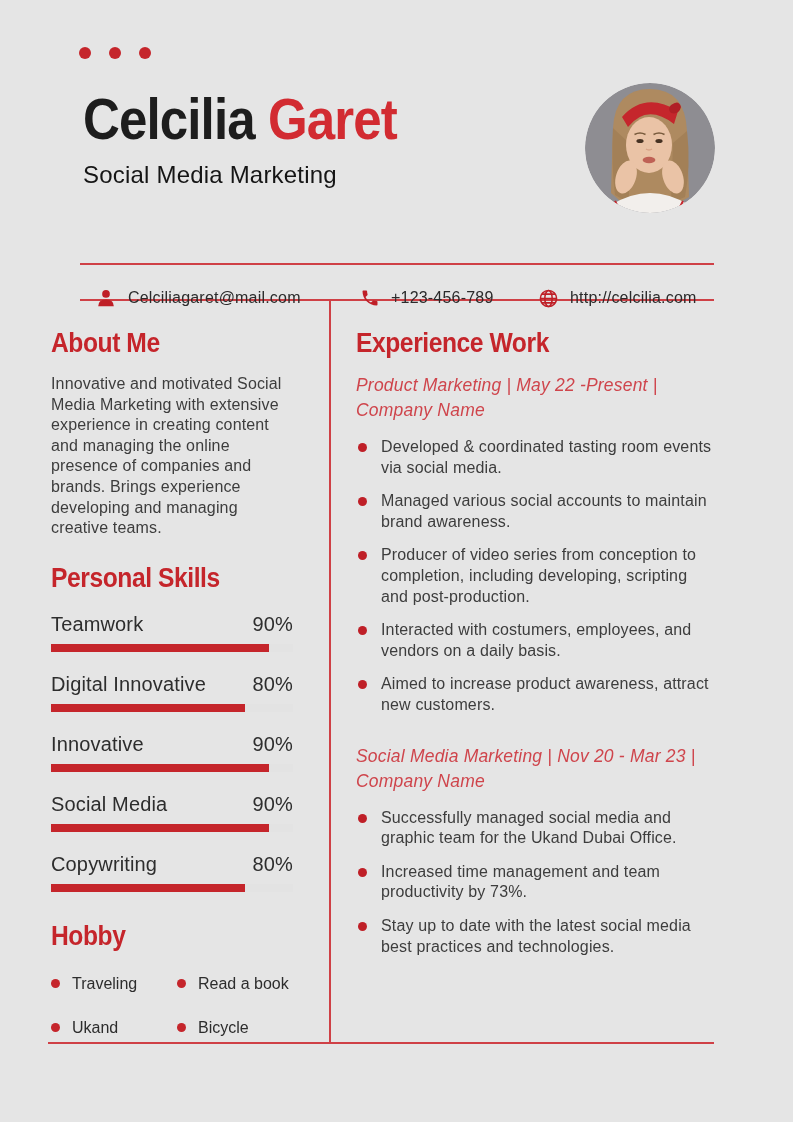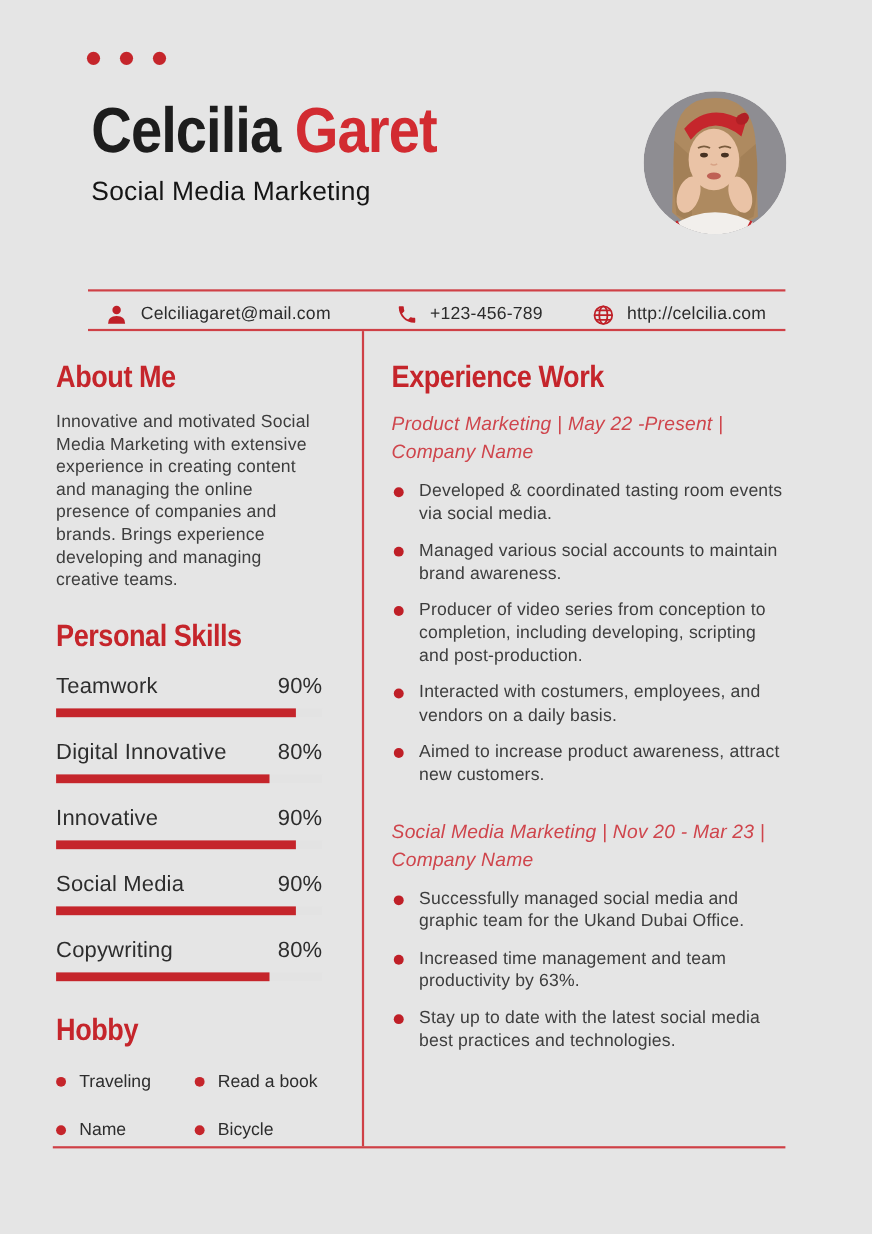--- a/index.html
+++ b/index.html
@@ -23,21 +23,21 @@
   .name { font-size:58px; line-height:60px; font-weight:bold; letter-spacing:-1px;
           transform:scaleX(0.88); transform-origin:left center; white-space:nowrap; }
   .name .first { color:#1d1d1d; }
   .name .last  { color:#d22b31; }
   .subtitle { margin-top:12px; font-size:24px; color:#151515; letter-spacing:0.2px; }
   .photo { width:130px; height:130px; border-radius:50%; overflow:hidden; flex:0 0 auto; }
 
   
   .contact-bar { position:relative; margin:50px 79px 0 80px; height:38px;
                  border-top:2px solid #cf4046; border-bottom:2px solid #cf4046; }
-  .contact-item { position:absolute; top:4px; height:100%; display:flex; align-items:center; gap:11px; }
+  .contact-item { position:absolute; top:16px; height:100%; display:flex; align-items:center; gap:11px; }
   .contact-item.email   { left:15px; }
   .contact-item.phone   { left:280px; }
   .contact-item.website { left:458px; }
   .contact-item svg { display:block; }
   .contact-text { font-size:16px; color:#2b2b2b; letter-spacing:0.2px; }
 
   
   .main { display:flex; margin:0 79px 0 48px; height:743px; border-bottom:2px solid #cf4046; }
   .left-col  { width:281px; flex:0 0 281px; padding:27px 36px 0 3px; }
   .right-col { flex:1; border-left:2px solid #cf4046; padding:27px 0 0 25px; }
@@ -215,21 +215,21 @@
           <div class="hobby-item">
             <span class="bullet-dot"></span>
             <span>Traveling</span>
           </div>
           <div class="hobby-item">
             <span class="bullet-dot"></span>
             <span>Read a book</span>
           </div>
           <div class="hobby-item">
             <span class="bullet-dot"></span>
-            <span>Name</span>
+            <span>Ukand</span>
           </div>
           <div class="hobby-item">
             <span class="bullet-dot"></span>
             <span>Bicycle</span>
           </div>
         </div>
       </div>
 
     </div>
 
@@ -242,21 +242,21 @@
           <li>Developed &amp; coordinated tasting room events via social media.</li>
           <li>Managed various social accounts to maintain brand awareness.</li>
           <li>Producer of video series from conception to completion, including developing, scripting and post-production.</li>
           <li>Interacted with costumers, employees, and vendors on a daily basis.</li>
           <li>Aimed to increase product awareness, attract new customers.</li>
         </ul>
 
         <div class="job-title job2-title">Social Media Marketing | Nov 20 - Mar 23 | Company Name</div>
         <ul class="bullets body-text">
           <li>Successfully managed social media and graphic team for the Ukand Dubai Office.</li>
-          <li>Increased time management and team productivity by 63%.</li>
+          <li>Increased time management and team productivity by 73%.</li>
           <li>Stay up to date with the latest social media best practices and technologies.</li>
         </ul>
       </div>
     </div>
 
   </div>
 
 </div>
 
 </body></html>

